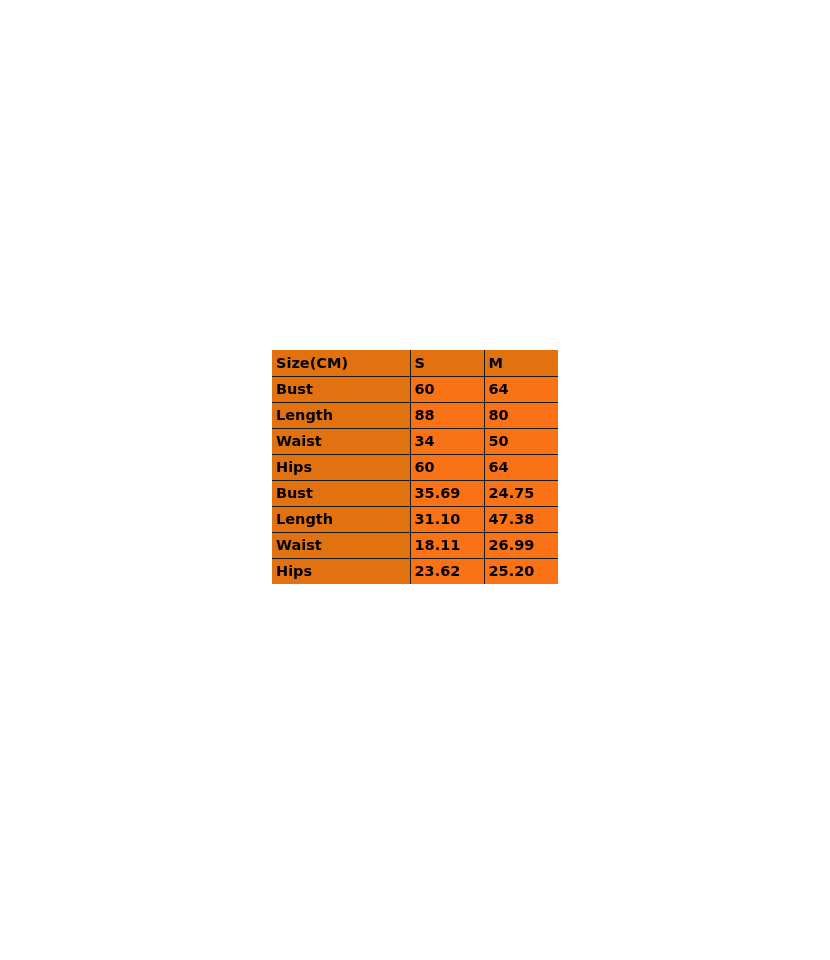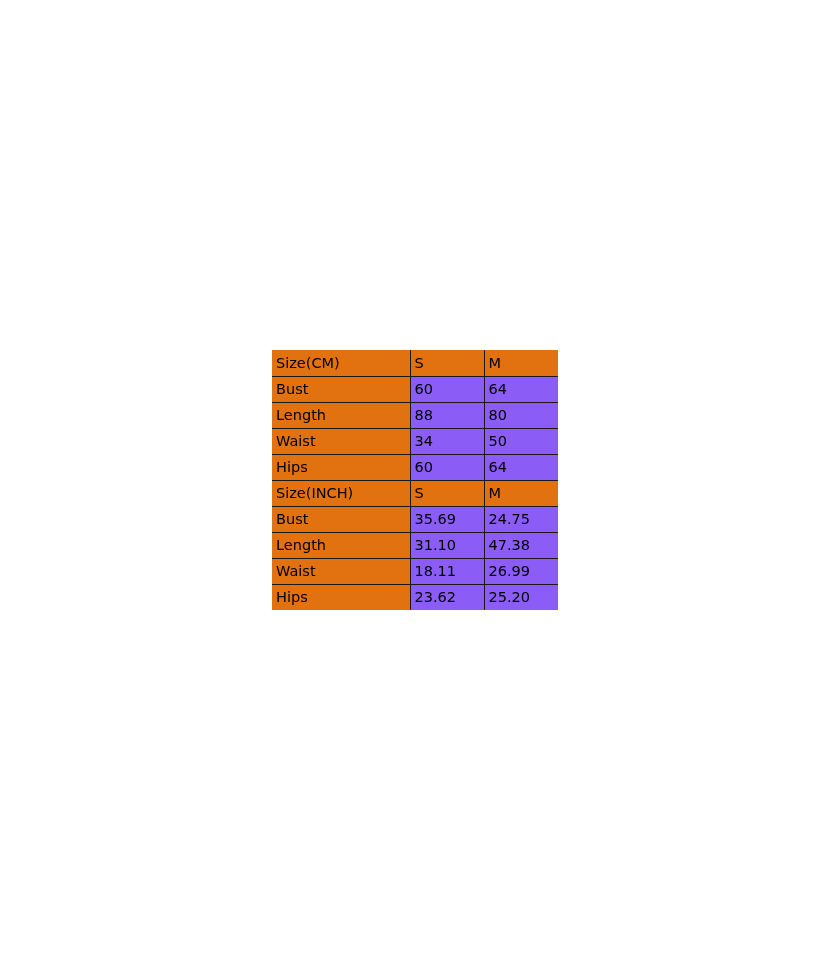--- a/index.html
+++ b/index.html
@@ -38,30 +38,31 @@
   table.size-chart col.col-m     { width: 74px;  }
 
   table.size-chart tr { height: 26px; }
 
   table.size-chart td {
     padding: 0 0 0 4px;
     vertical-align: middle;
     white-space: nowrap;
     border-bottom: 1.6px solid #1a1a1a;
     overflow: hidden;
+    font-weight: bold;
   }
 
   
   td.label-cell {
     background: var(--accent, #e2710f);
   }
 
   
   td.value-cell {
-    background: #8b5cf6;
+    background: #f97316;
     border-left: 1.4px solid #1a1a1a;
   }
 
   
   tr.header-row td.label-cell,
   tr.header-row td.value-cell {
     background: var(--accent, #e2710f);
   }
 
   
@@ -104,25 +105,20 @@
         <td class="value-cell">34</td>
         <td class="value-cell">50</td>
       </tr>
 
       <tr>
         <td class="label-cell">Hips</td>
         <td class="value-cell">60</td>
         <td class="value-cell">64</td>
       </tr>
 
-      <tr class="header-row">
-        <td class="label-cell">Size(INCH)</td>
-        <td class="value-cell">S</td>
-        <td class="value-cell">M</td>
-      </tr>
 
       <tr>
         <td class="label-cell">Bust</td>
         <td class="value-cell">35.69</td>
         <td class="value-cell">24.75</td>
       </tr>
 
       <tr>
         <td class="label-cell">Length</td>
         <td class="value-cell">31.10</td>

